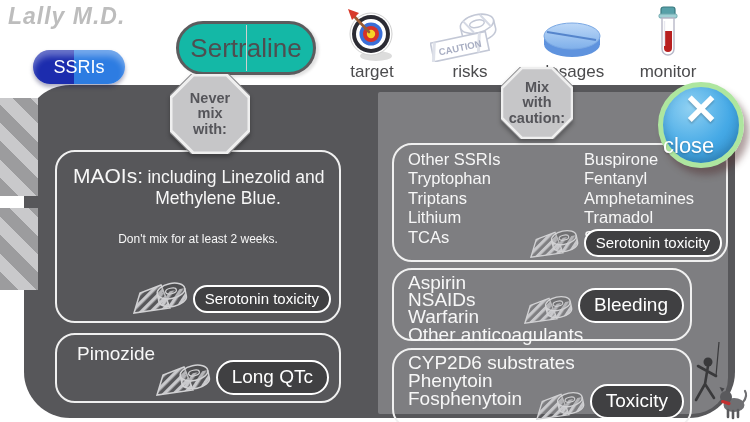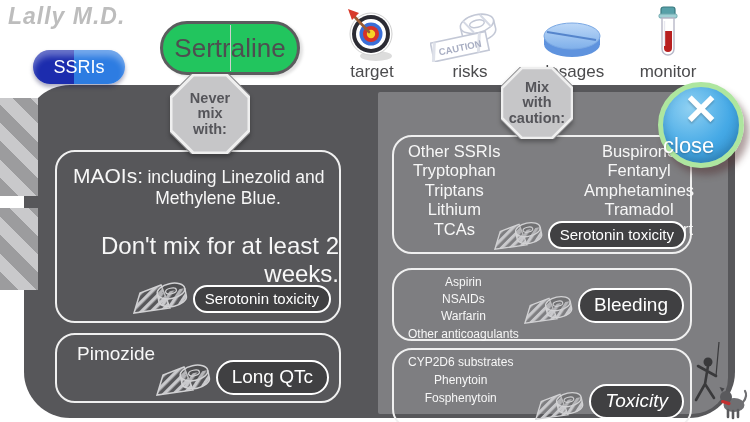--- a/index.html
+++ b/index.html
@@ -33,22 +33,22 @@
     color:#bdbdbd;letter-spacing:1px;
   }
   .ssris-pill{
     position:absolute;left:33px;top:50px;width:92px;height:34px;z-index:6;
     border-radius:17px;display:flex;align-items:center;justify-content:center;
     background:linear-gradient(90deg,#1c2cae 0 45%,#2d7ce2 45% 100%);
     box-shadow:0 3px 4px rgba(10,10,70,.35), inset 0 6px 6px rgba(255,255,255,.35);
     color:#fff;font-size:18px;cursor:pointer;
   }
   .capsule{
-    position:absolute;left:160px;top:21px;width:134px;height:48px;z-index:6;
-    border:3px solid #5c5c5e;border-radius:27px;background:#22c55e;
+    position:absolute;left:176px;top:21px;width:134px;height:48px;z-index:6;
+    border:3px solid #5c5c5e;border-radius:27px;background:#14b8a6;
     display:flex;align-items:center;justify-content:center;
     font-size:26px;color:#4e4e50;box-shadow:3px 2px 3px rgba(0,0,0,.12);cursor:pointer;
   }
   .capsule::after{
     content:"";position:absolute;left:50%;top:1px;bottom:1px;width:1px;background:#cfcfcf;
   }
   .nav-item{position:absolute;top:6px;text-align:center;z-index:6;cursor:pointer;}
   .nav-icon{height:56px;display:flex;align-items:flex-end;justify-content:center;}
   .nav-label{font-size:17px;color:#4b4b4d;margin-top:0px;}
 
@@ -82,54 +82,54 @@
     font-size:14.5px;line-height:15.5px;font-weight:bold;color:#55555a;text-align:center;
   }
 
   
   .wbox{
     position:absolute;border:2.5px solid #f0f0f0;border-radius:20px;
     box-sizing:border-box;color:#f7f7f7;z-index:6;
   }
   .box-maois{left:55px;top:150px;width:286px;height:173px;}
   .box-pimozide{left:55px;top:333px;width:286px;height:70px;}
-  .box-serotonin{left:392px;top:135px;width:300px;height:119px;text-align:center;}
+  .box-serotonin{left:392px;top:143px;width:336px;height:119px;}
   .box-bleeding{left:392px;top:268px;width:300px;height:73px;}
   .box-toxicity{left:392px;top:348px;width:300px;height:81px;}
 
   .maois-line1{position:absolute;left:16px;top:12px;white-space:nowrap;}
   .maois-title{font-size:21px;}
   .maois-sub{font-size:17.5px;}
   .maois-line2{position:absolute;left:40px;top:36px;width:calc(100% - 40px);
     text-align:center;font-size:17.5px;}
-  .maois-note{position:absolute;left:0;top:80px;width:100%;text-align:right;font-size:24px;}
+  .maois-note{position:absolute;left:0;top:80px;width:100%;text-align:center;font-size:12px;}
 
   .pimozide-name{position:absolute;left:20px;top:8px;font-size:19px;}
 
   .drug-col{position:absolute;font-size:16.5px;line-height:19.4px;}
   .col-1{left:14px;top:5px;}
   .col-2{left:190px;top:5px;}
   .drug-col div{white-space:nowrap;}
 
-  .list-col{position:absolute;left:14px;top:4px;font-size:12px;line-height:17.2px;text-align:center;}
+  .list-col{position:absolute;left:14px;top:4px;font-size:19px;line-height:17.2px;}
   .list-col div{white-space:nowrap;}
 
   
   .badge{
     background:#404042;border:2.5px solid #ffffff;border-radius:16px;
     color:#fff;padding:3px 10px 4px 10px;white-space:nowrap;display:inline-block;
   }
   .badge-sm{font-size:15px;}
   .badge-lg{font-size:19px;border-radius:18px;padding:4px 14px 5px 14px;}
   .badge-cluster{position:absolute;display:flex;align-items:flex-end;}
   .bc-maois{right:8px;bottom:8px;}
   .bc-pimozide{right:10px;bottom:6px;}
   .bc-serotonin{right:4px;bottom:3px;}
   .bc-bleeding{right:6px;bottom:16px;}
-  .bc-toxicity{right:6px;bottom:8px;font-style:italic;}
+  .bc-toxicity{right:6px;bottom:8px;}
   .tape{margin-right:4px;margin-bottom:-3px;}
 
   .mascot{position:absolute;left:690px;top:336px;z-index:7;}
 </style>
 </head>
 <body>
 
 <svg width="0" height="0" style="position:absolute">
   <defs>
     <pattern id="hatchp" width="7" height="7" patternTransform="rotate(45)" patternUnits="userSpaceOnUse">

